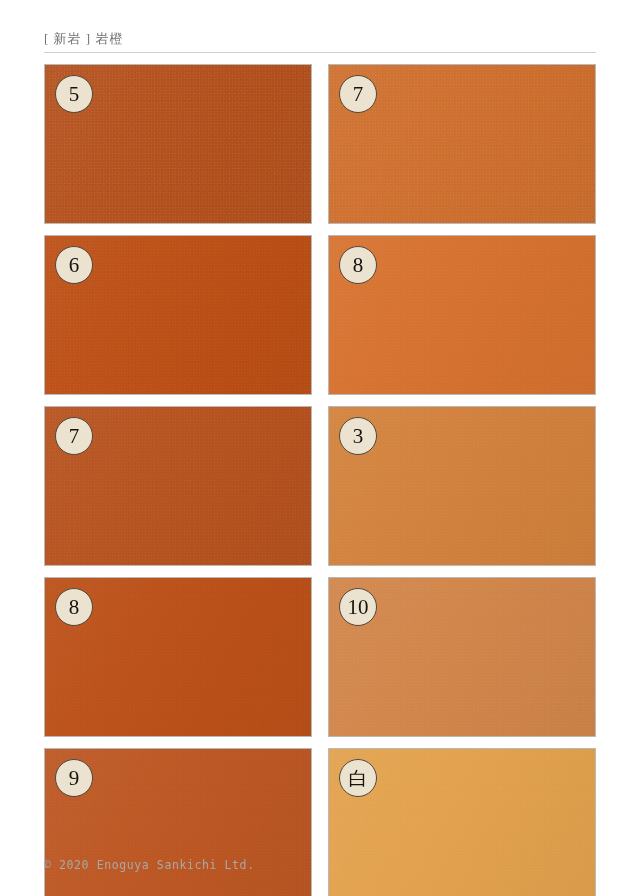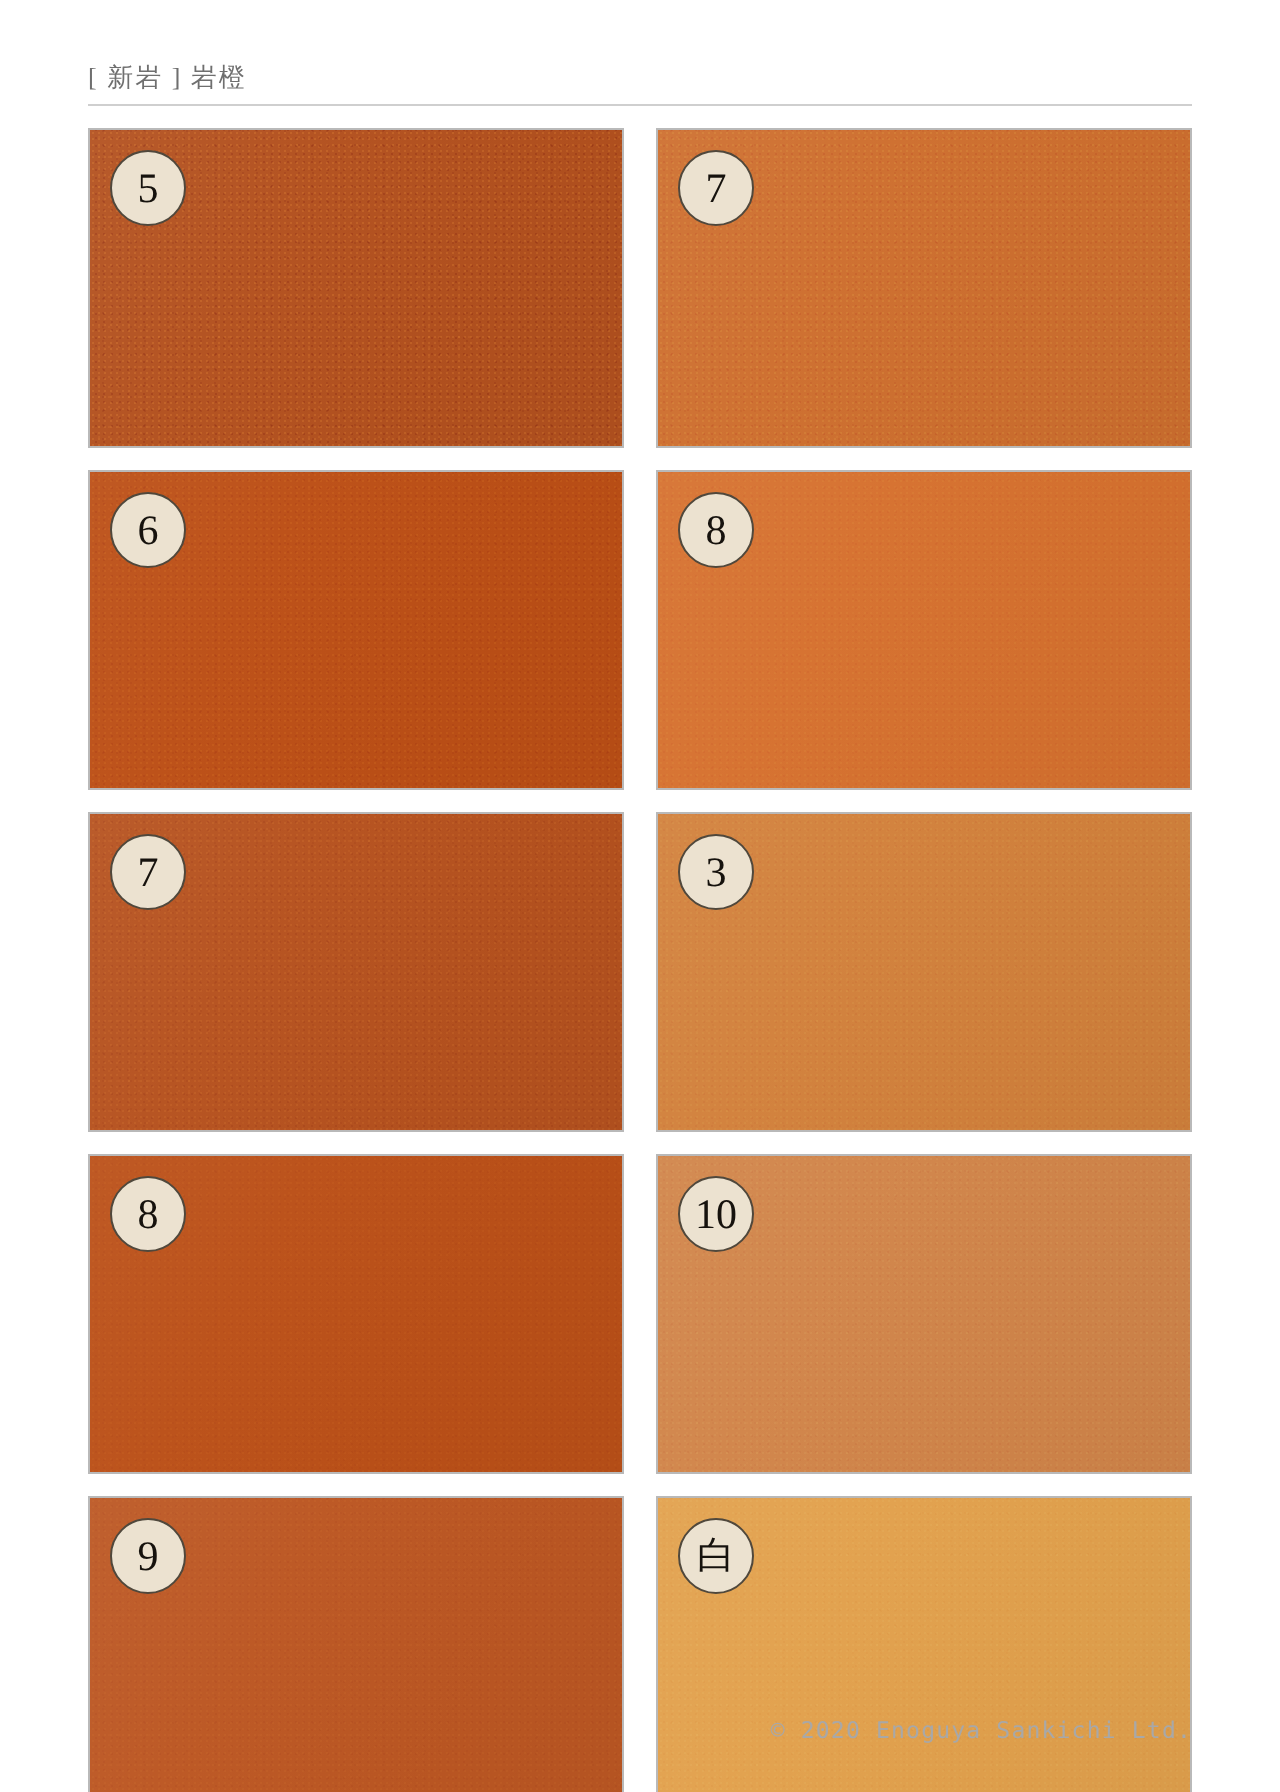--- a/index.html
+++ b/index.html
@@ -116,21 +116,21 @@
   .badge.cjk {
     font-size: 19px;
   }
 
   
   .footer {
     position: absolute;
     left: 44px;
     top: 858px;
     width: 552px;
-    text-align: right;
+    text-align: left;
   }
   .footer-text {
     font-family: "DejaVu Sans Mono", "Liberation Mono", monospace;
     font-size: 11.5px;
     color: #a8a8a8;
     letter-spacing: 0.6px;
     white-space: nowrap;
   }
 </style>
 </head>

